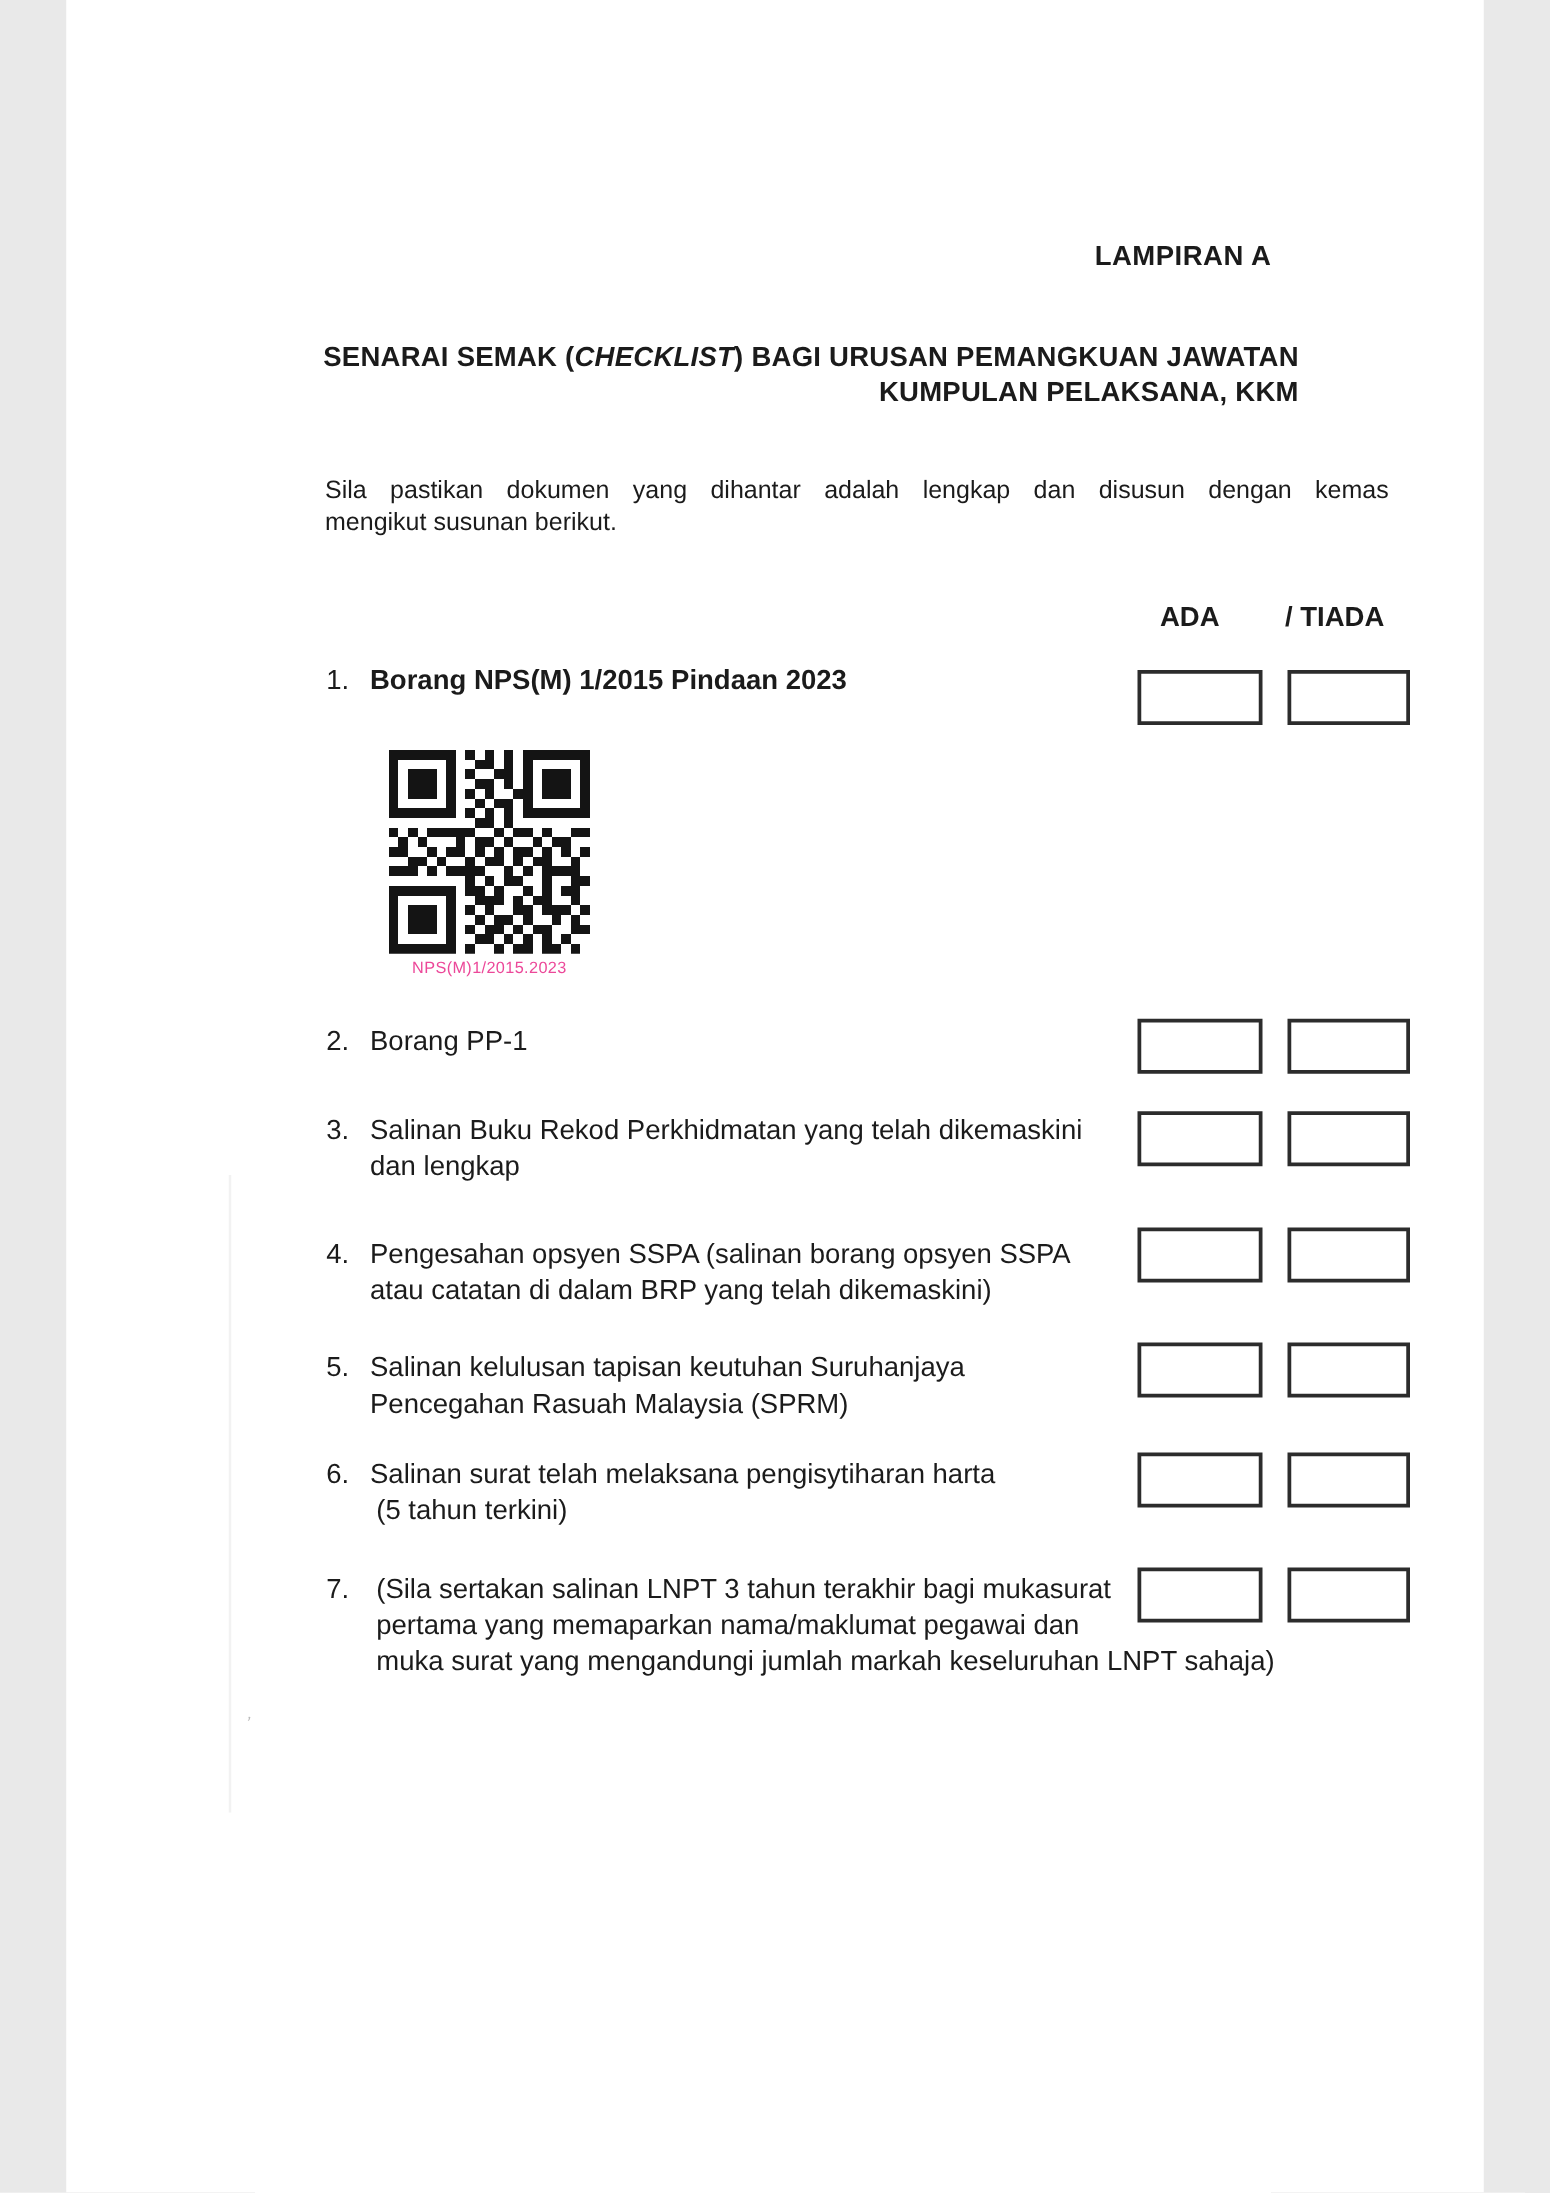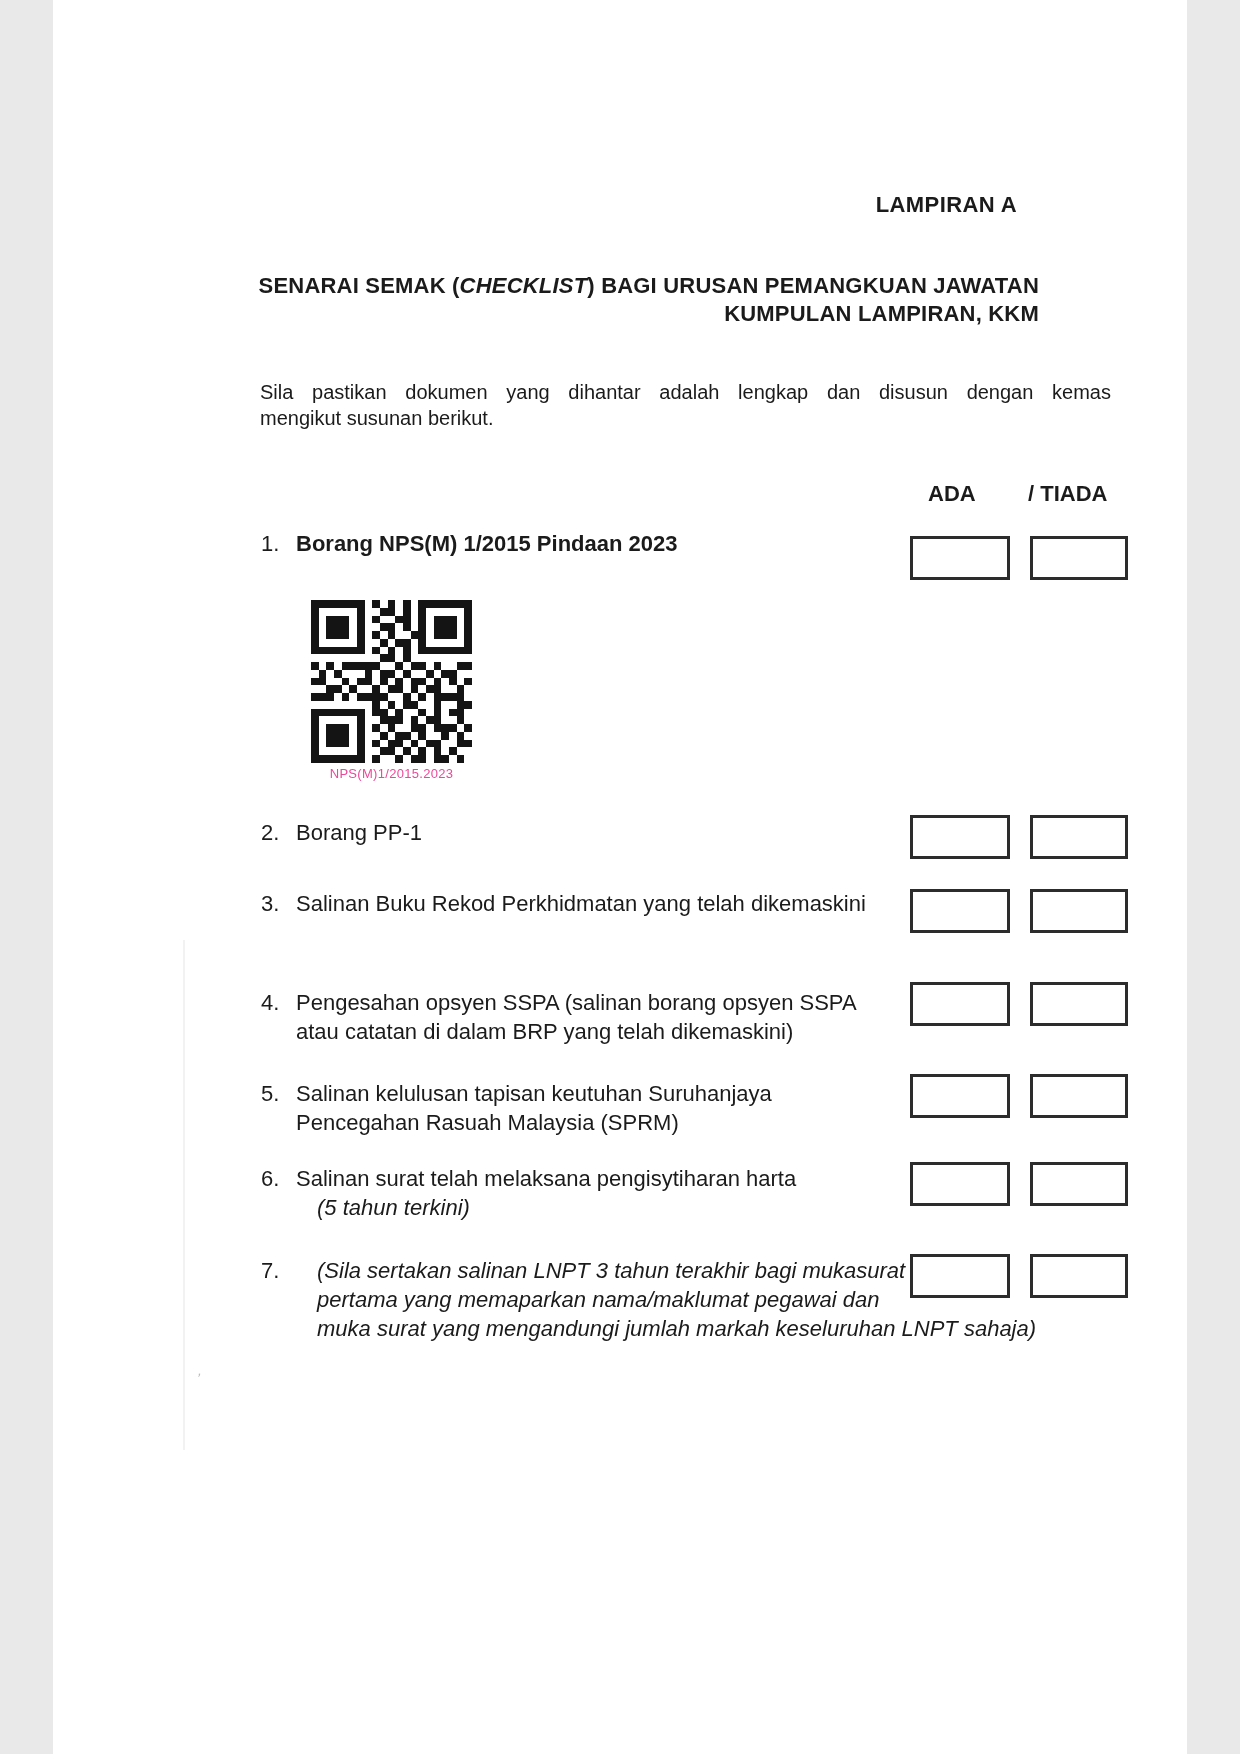--- a/index.html
+++ b/index.html
@@ -44,21 +44,21 @@
     left:208px;
     font-size:22px;line-height:29px;
     white-space:nowrap;
   }
   .item .num{
     display:inline-block;width:35px;
     vertical-align:top;
   }
   .item .txt{display:inline-block;vertical-align:top;}
   .item .txt .bold{font-weight:bold;}
-  .item .txt .note{font-style:italic;margin-left:21px;}
+  .item .txt .note{margin-left:5px;}
   .cb{
     position:absolute;
     height:44px;
     border:3px solid #2c2c2c;
     background:#fff;
     box-sizing:border-box;
   }
   .cb.c1{left:857px;width:100px;}
   .cb.c2{left:977px;width:98px;}
   .qr{
@@ -89,21 +89,21 @@
 </style>
 </head>
 <body>
 
 <div class="page">
 
   <div class="abs corner">LAMPIRAN A</div>
 
   <div class="abs title">
     <div><span>SENARAI SEMAK (</span><span class="it">CHECKLIST</span><span>) BAGI URUSAN PEMANGKUAN JAWATAN</span></div>
-    <div>KUMPULAN LAMPIRAN, KKM</div>
+    <div>KUMPULAN PELAKSANA, KKM</div>
   </div>
 
   <div class="abs intro">
     <div class="jline">Sila pastikan dokumen yang dihantar adalah lengkap dan disusun dengan kemas</div>
     <div class="lline">mengikut susunan berikut.</div>
   </div>
 
   <div class="abs colhead ada">ADA</div>
   <div class="abs colhead tiada">/ TIADA</div>
 
@@ -358,20 +358,21 @@
 
   <div class="abs item" style="top:818px;">
     <span class="num">2.</span><div class="txt"><div>Borang PP-1</div></div>
   </div>
   <div class="cb c1" style="top:815px;"></div>
   <div class="cb c2" style="top:815px;"></div>
 
   <div class="abs item" style="top:889px;">
     <span class="num">3.</span><div class="txt">
       <div>Salinan Buku Rekod Perkhidmatan yang telah dikemaskini</div>
+      <div>dan lengkap</div>
     </div>
   </div>
   <div class="cb c1" style="top:889px;"></div>
   <div class="cb c2" style="top:889px;"></div>
 
   <div class="abs item" style="top:988px;">
     <span class="num">4.</span><div class="txt">
       <div>Pengesahan opsyen SSPA (salinan borang opsyen SSPA</div>
       <div>atau catatan di dalam BRP yang telah dikemaskini)</div>
     </div>

